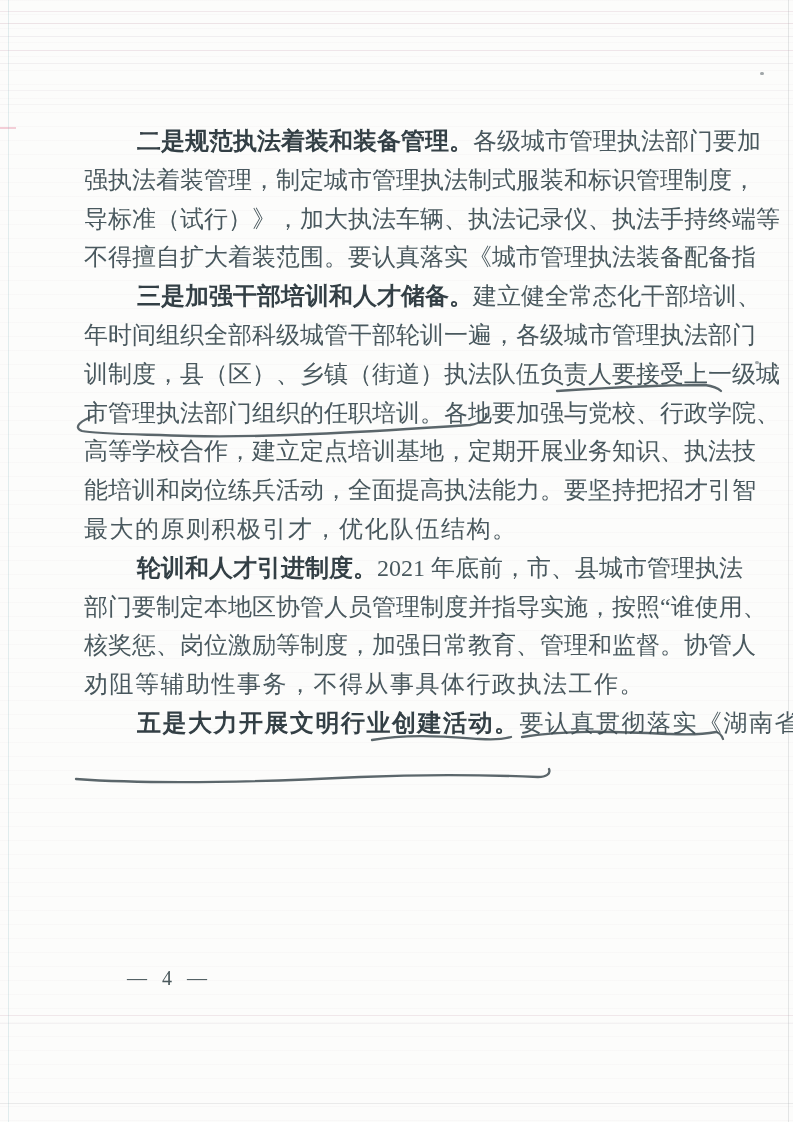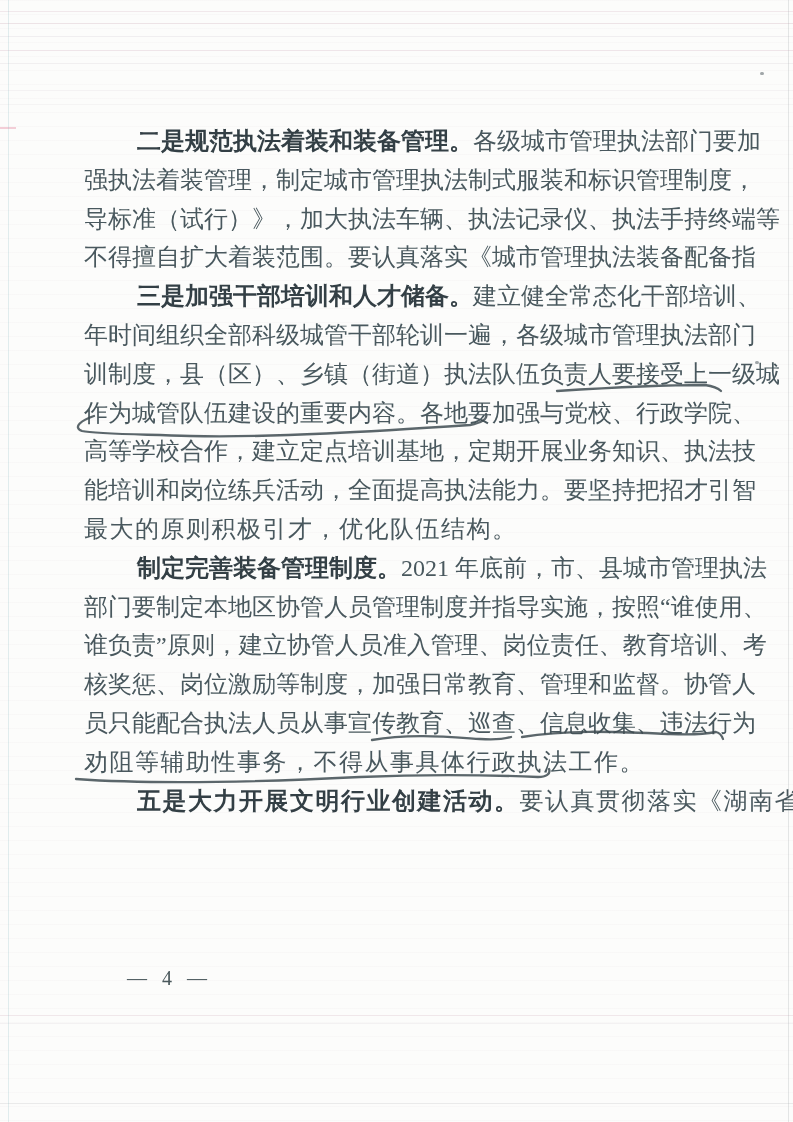--- a/index.html
+++ b/index.html
@@ -74,32 +74,30 @@
       <div class="tl first"><span class="run-bold">二是规范执法着装和装备管理。</span><span>各级城市管理执法部门要加</span></div>
       <div class="tl"><span>强执法着装管理，制定城市管理执法制式服装和标识管理制度，</span></div>
       <div class="tl"><span>导标准（试行）》，加大执法车辆、执法记录仪、执法手持终端等</span></div>
       <div class="tl"><span>不得擅自扩大着装范围。要认真落实《城市管理执法装备配备指</span></div>
     </div>
 
     <div>
       <div class="tl first"><span class="run-bold">三是加强干部培训和人才储备。</span><span>建立健全常态化干部培训、</span></div>
       <div class="tl"><span>年时间组织全部科级城管干部轮训一遍，各级城市管理执法部门</span></div>
       <div class="tl"><span>训制度，县（区）、乡镇（街道）执法队伍负责人要接受上一级城</span></div>
-      <div class="tl"><span>作为城管队伍建设的重要内容。各地要加强与党校、行政学院、</span></div>
+      <div class="tl"><span>市管理执法部门组织的任职培训。各地要加强与党校、行政学院、</span></div>
       <div class="tl"><span>高等学校合作，建立定点培训基地，定期开展业务知识、执法技</span></div>
       <div class="tl"><span>能培训和岗位练兵活动，全面提高执法能力。要坚持把招才引智</span></div>
       <div class="tl last"><span>最大的原则积极引才，优化队伍结构。</span></div>
     </div>
 
     <div>
-      <div class="tl first"><span class="run-bold">制定完善装备管理制度。</span><span>2021 年底前，市、县城市管理执法</span></div>
+      <div class="tl first"><span class="run-bold">轮训和人才引进制度。</span><span>2021 年底前，市、县城市管理执法</span></div>
       <div class="tl"><span>部门要制定本地区协管人员管理制度并指导实施，按照“谁使用、</span></div>
-      <div class="tl"><span>谁负责”原则，建立协管人员准入管理、岗位责任、教育培训、考</span></div>
       <div class="tl"><span>核奖惩、岗位激励等制度，加强日常教育、管理和监督。协管人</span></div>
-      <div class="tl"><span>员只能配合执法人员从事宣传教育、巡查、信息收集、违法行为</span></div>
       <div class="tl last"><span>劝阻等辅助性事务，不得从事具体行政执法工作。</span></div>
     </div>
 
     <div>
       <div class="tl first last"><span class="run-bold">五是大力开展文明行业创建活动。</span><span>要认真贯彻落实《湖南省</span></div>
     </div>
 
   </div>
 
   <svg class="pen" width="793" height="1122" viewBox="0 0 793 1122">

